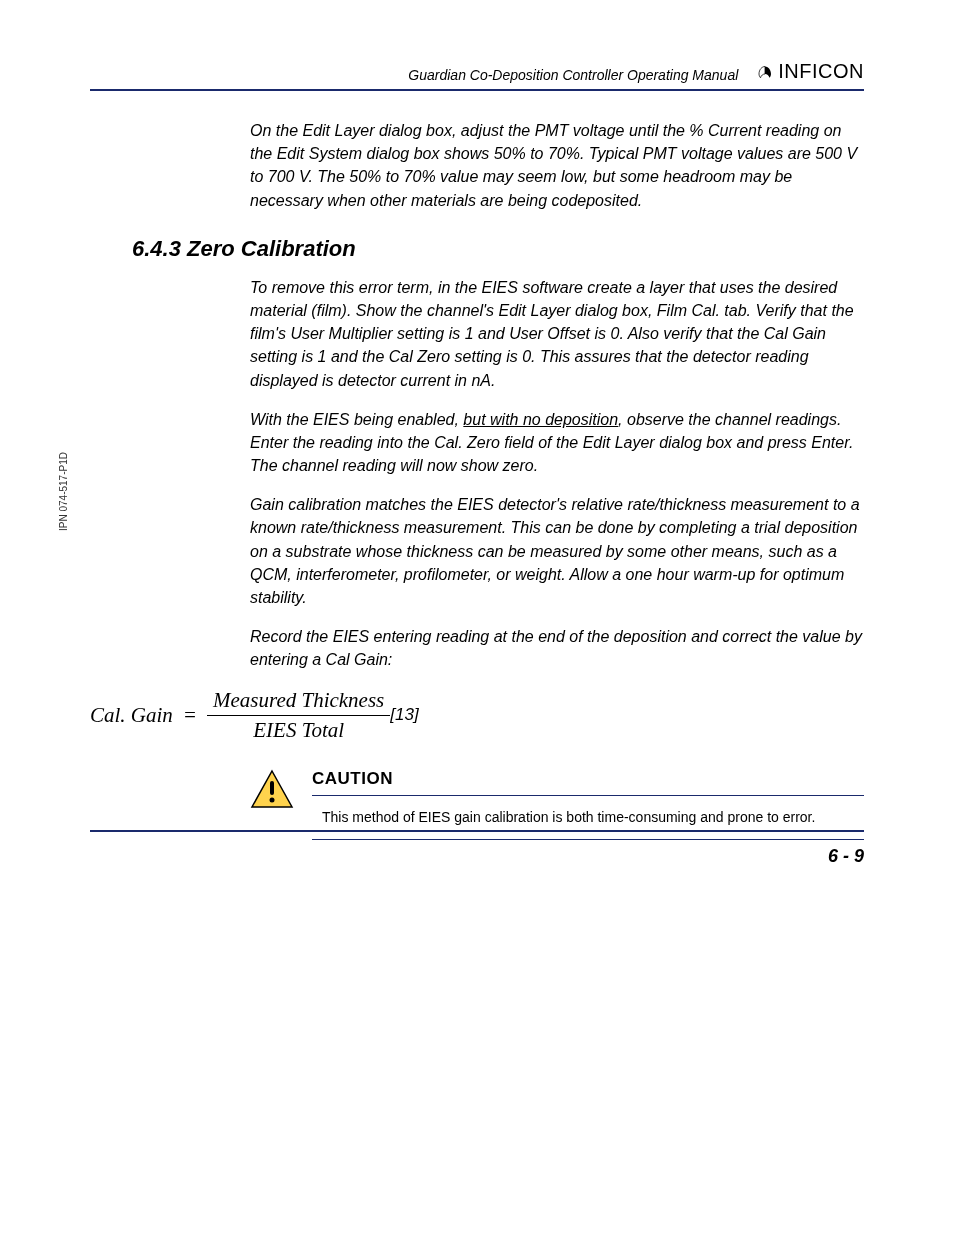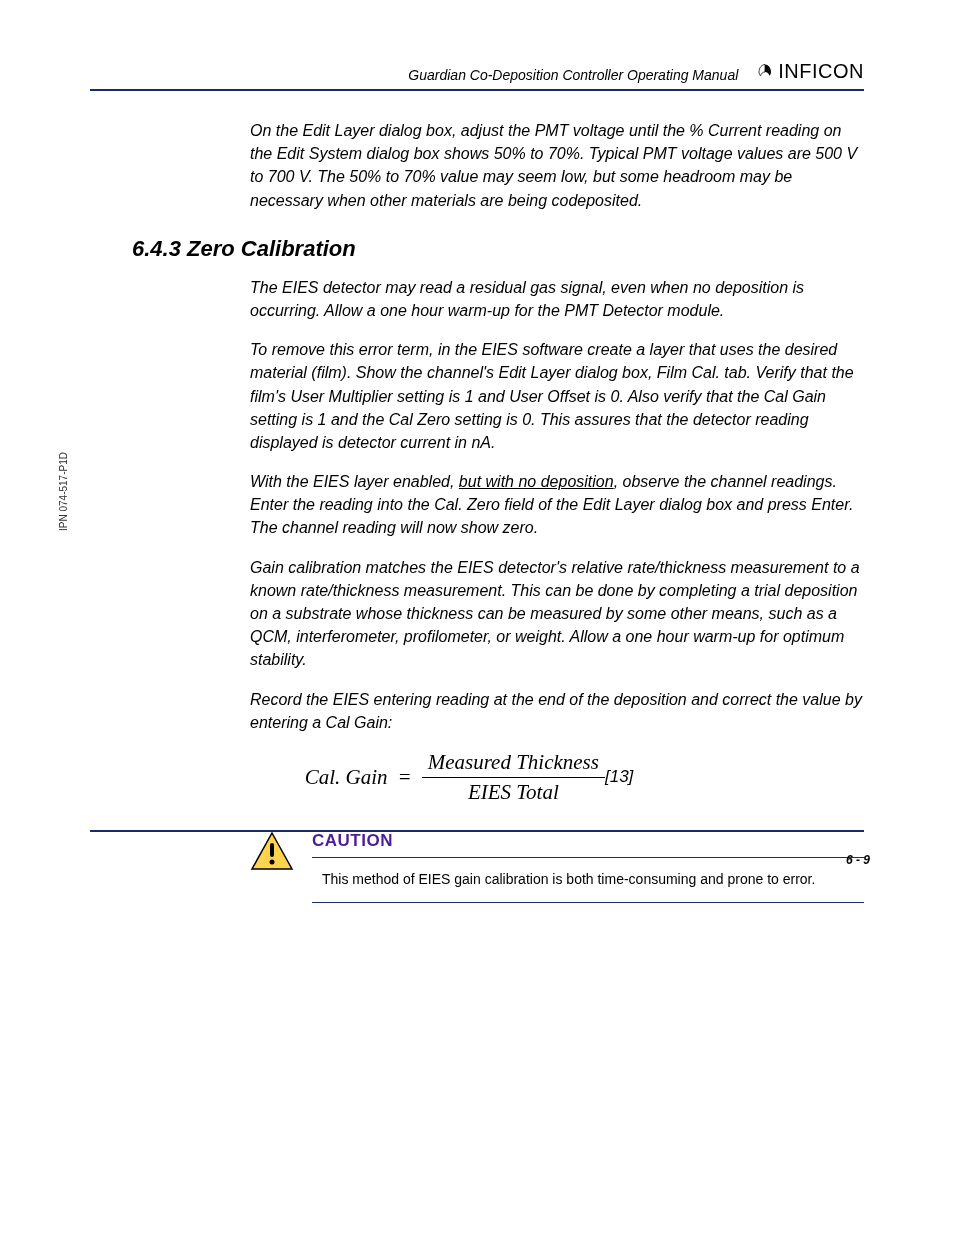--- a/index.html
+++ b/index.html
@@ -1,42 +1,42 @@
 <!DOCTYPE html>
 <html><head>
 <meta charset="utf-8">
 <style>
   * { box-sizing: border-box; margin: 0; padding: 0; }
   html, body { width: 954px; height: 1235px; background: #fff; font-family: Arial, Helvetica, sans-serif; color: #000; }
   .page { position: relative; width: 954px; height: 922px; padding: 60px 90px 60px 90px; }
   .header-row { display: flex; align-items: flex-end; justify-content: flex-end; margin-bottom: 6px; gap: 18px; }
   .manual-title { font-style: italic; font-size: 14px; color: #000; }
-  .logo { display: flex; align-items: center; gap: 4px; }
+  .logo { display: flex; align-items: flex-end; gap: 4px; }
   .logo-text { font-family: Arial, Helvetica, sans-serif; font-weight: 400; font-size: 20px; letter-spacing: 0.5px; color: #000; }
   .logo-svg { width: 18px; height: 18px; }
   .header-rule { border: none; border-top: 2px solid #1a2a6c; margin-bottom: 28px; }
   .body-block { margin-left: 160px; margin-right: 0; font-style: italic; }
   .para { font-size: 16px; line-height: 1.45; margin-bottom: 16px; }
   .section-heading { font-size: 22px; font-style: italic; font-weight: bold; margin: 24px 0 14px 42px; }
   .underline-span { text-decoration: underline; margin-top: 32px; }
-  .equation-row { display: flex; align-items: center; justify-content: center; margin: 12px 16px 26px 0; }
+  .equation-row { display: flex; align-items: center; justify-content: flex-start; margin: 12px 16px 26px 0; }
   .equation { font-family: "Times New Roman", Times, serif; font-size: 21px; display: flex; align-items: center; gap: 10px; }
   .frac { display: inline-flex; flex-direction: column; align-items: center; }
   .frac-top { padding: 0 6px 2px 6px; }
   .frac-bar { width: 100%; border-top: 1.2px solid #000; }
   .frac-bot { padding: 2px 6px 0 6px; }
   .eq-number { font-size: 17px; font-family: Arial, Helvetica, sans-serif; }
   .caution-block { display: flex; align-items: flex-start; gap: 18px; margin-left: 160px; margin-bottom: 20px; }
   .caution-icon { flex: 0 0 auto; }
   .caution-content { flex: 1; }
-  .caution-title { color: #4c1d95; font-weight: bold; font-size: 17px; letter-spacing: 0.5px; margin-bottom: 6px; }
+  .caution-title { color: #000000; font-weight: bold; font-size: 17px; letter-spacing: 0.5px; margin-bottom: 6px; }
   .thin-rule { border: none; border-top: 1.5px solid #1a2a6c; margin: 6px 0; }
   .caution-text { font-weight: normal; font-size: 14px; line-height: 1.4; padding: 6px 10px 6px 10px; }
   .footer-rule { position: absolute; left: 90px; right: 90px; bottom: 90px; border: none; border-top: 2px solid #1a2a6c; }
-  .page-number { position: absolute; right: 84px; bottom: 55px; font-style: italic; font-weight: bold; font-size: 12px; }
+  .page-number { position: absolute; right: 90px; bottom: 55px; font-style: italic; font-weight: bold; font-size: 18px; }
   .side-label { position: absolute; left: 58px; bottom: 380px; transform: rotate(-90deg); transform-origin: left top; font-size: 10px; color: #333; white-space: nowrap; }
 </style>
 </head>
 <body>
 
 <div class="page">
 
   <div class="header-row">
     <span class="manual-title">Guardian Co-Deposition Controller Operating Manual</span>
     <span class="logo">
@@ -45,24 +45,23 @@
         <path d="M12 12 C9 12 7 14 6 17 C5 16 4 14 4 12 C4 6 8 2 12 2 Z" fill="none" stroke="#000" stroke-width="1"></path>
       </svg>
       <span class="logo-text">INFICON</span>
     </span>
   </div>
   <hr class="header-rule">
 
   <p class="para body-block">On the Edit Layer dialog box, adjust the PMT voltage until the % Current reading on the Edit System dialog box shows 50% to 70%. Typical PMT voltage values are 500 V to 700 V. The 50% to 70% value may seem low, but some headroom may be necessary when other materials are being codeposited.</p>
 
   <h2 class="section-heading">6.4.3  Zero Calibration</h2>
-  <p class="para body-block">The EIES detector may read a residual gas signal, even when no deposition is occurring. Allow a one hour warm-up for the PMT Detector module.</p>
   <p class="para body-block">To remove this error term, in the EIES software create a layer that uses the desired material (film). Show the channel's Edit Layer dialog box, Film Cal. tab. Verify that the film's User Multiplier setting is 1 and User Offset is 0. Also verify that the Cal Gain setting is 1 and the Cal Zero setting is 0. This assures that the detector reading displayed is detector current in nA.</p>
   <p class="para body-block">
-    <span>With the EIES layer enabled, </span><span class="underline-span">but with no deposition</span><span>, observe the channel readings. Enter the reading into the Cal. Zero field of the Edit Layer dialog box and press Enter. The channel reading will now show zero.</span>
+    <span>With the EIES being enabled, </span><span class="underline-span">but with no deposition</span><span>, observe the channel readings. Enter the reading into the Cal. Zero field of the Edit Layer dialog box and press Enter. The channel reading will now show zero.</span>
   </p>
 
   <p class="para body-block">Gain calibration matches the EIES detector's relative rate/thickness measurement to a known rate/thickness measurement. This can be done by completing a trial deposition on a substrate whose thickness can be measured by some other means, such as a QCM, interferometer, profilometer, or weight. Allow a one hour warm-up for optimum stability.</p>
   <p class="para body-block">Record the EIES entering reading at the end of the deposition and correct the value by entering a Cal Gain:</p>
 
   <div class="equation-row body-block">
     <span class="equation">
       <span>Cal. Gain</span>
       <span>=</span>
       <span class="frac">

